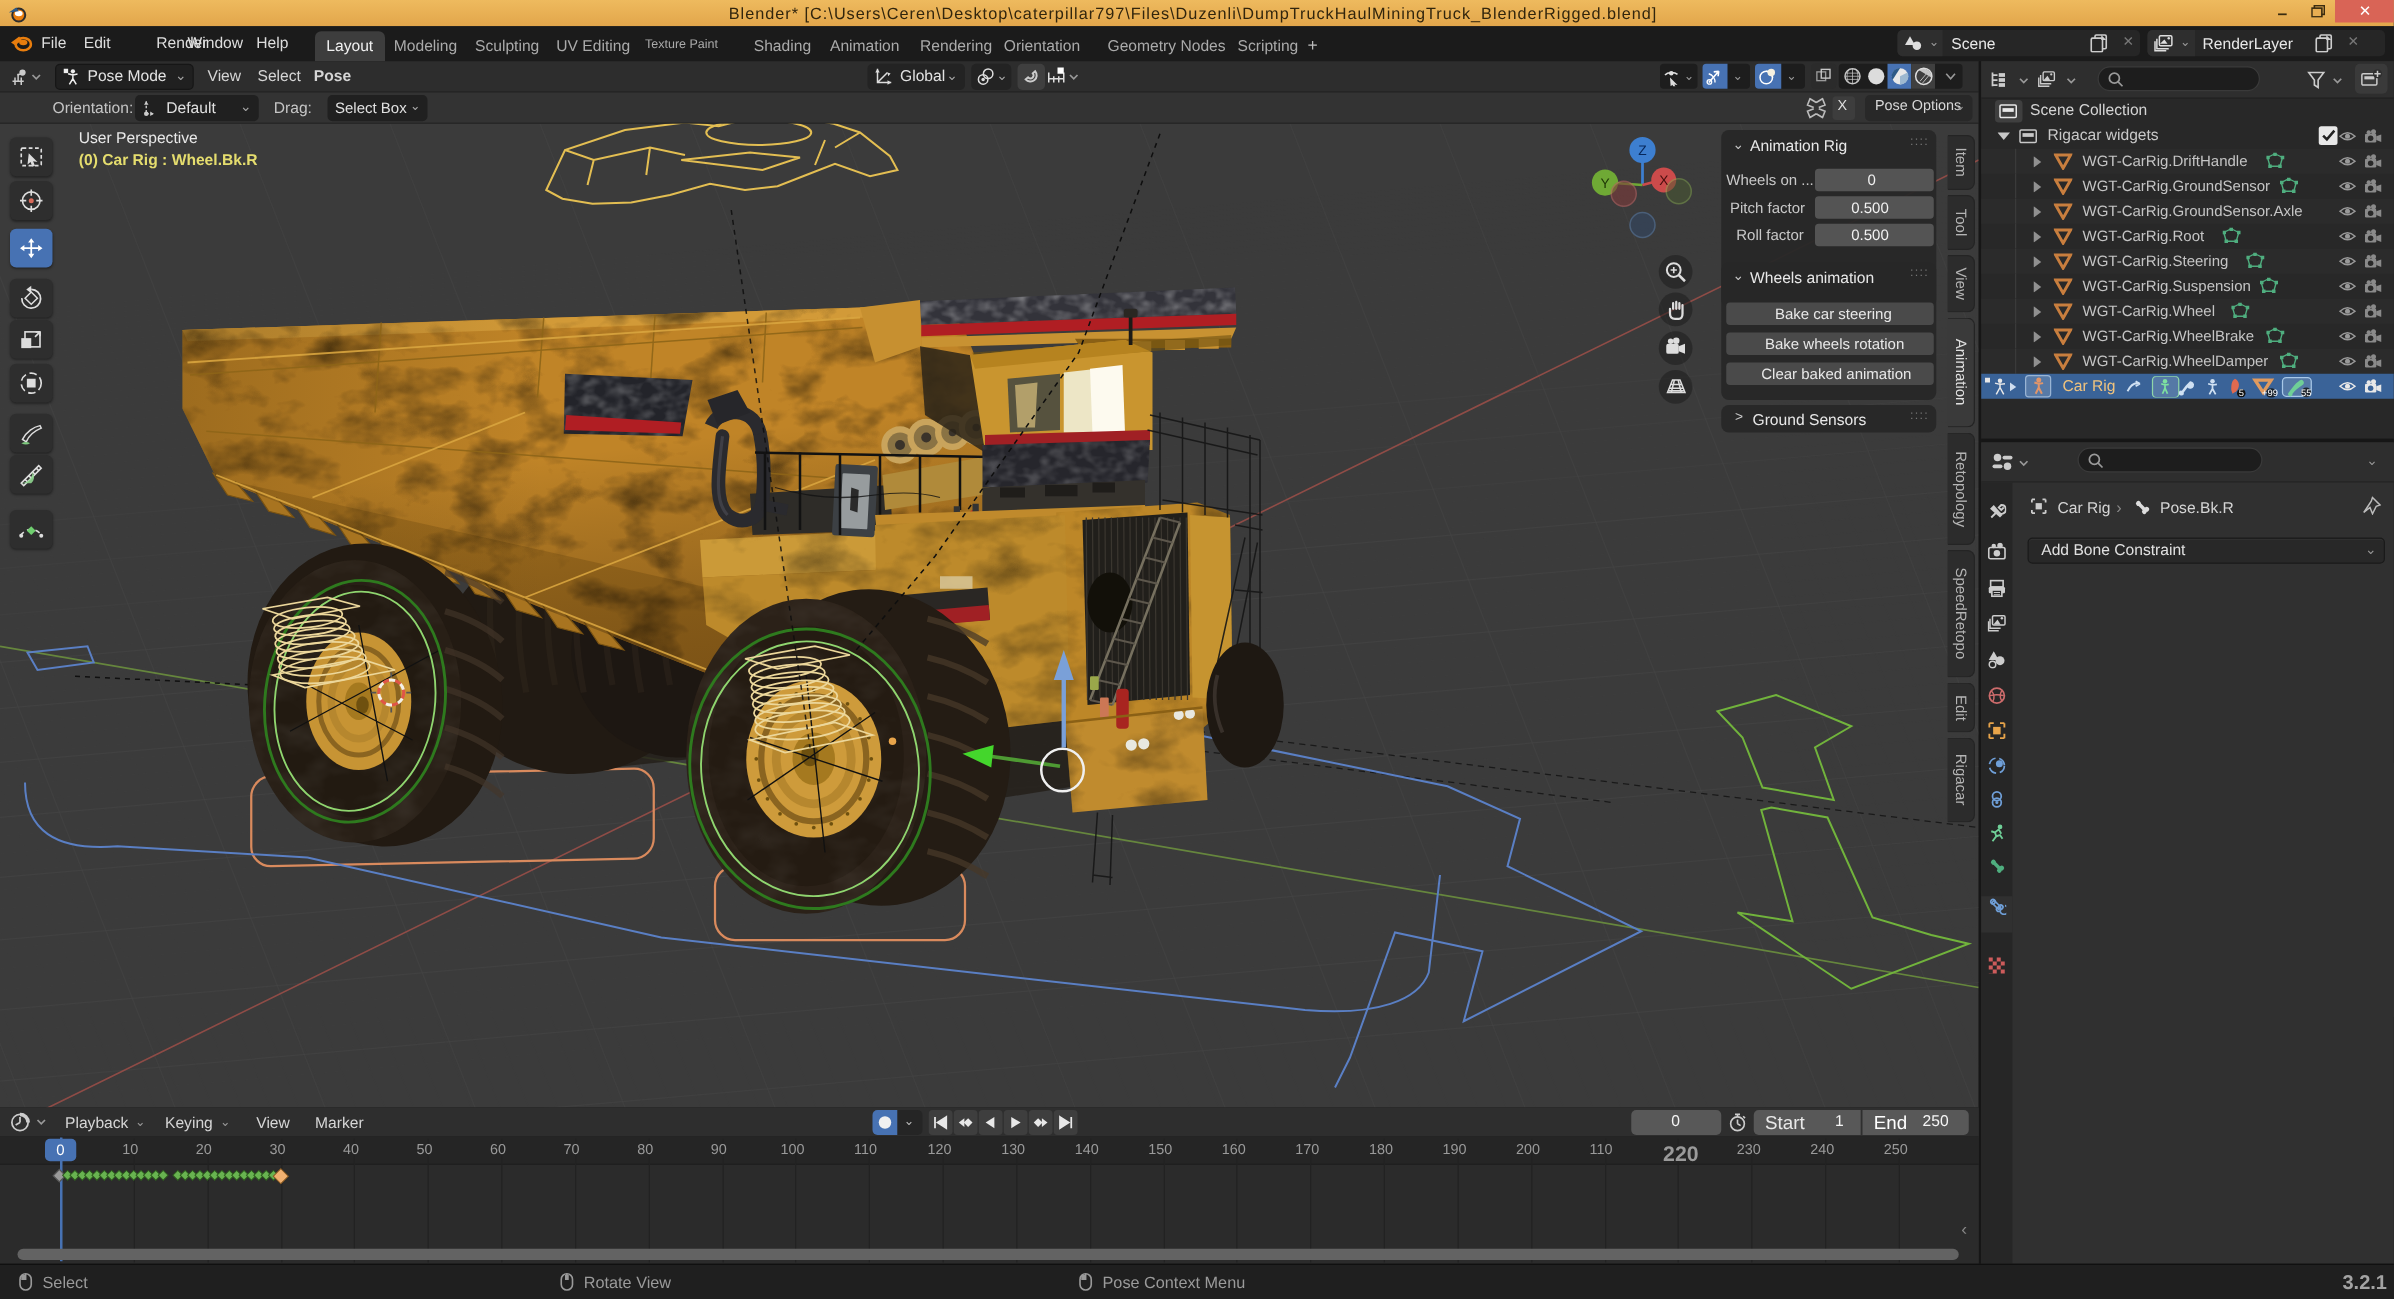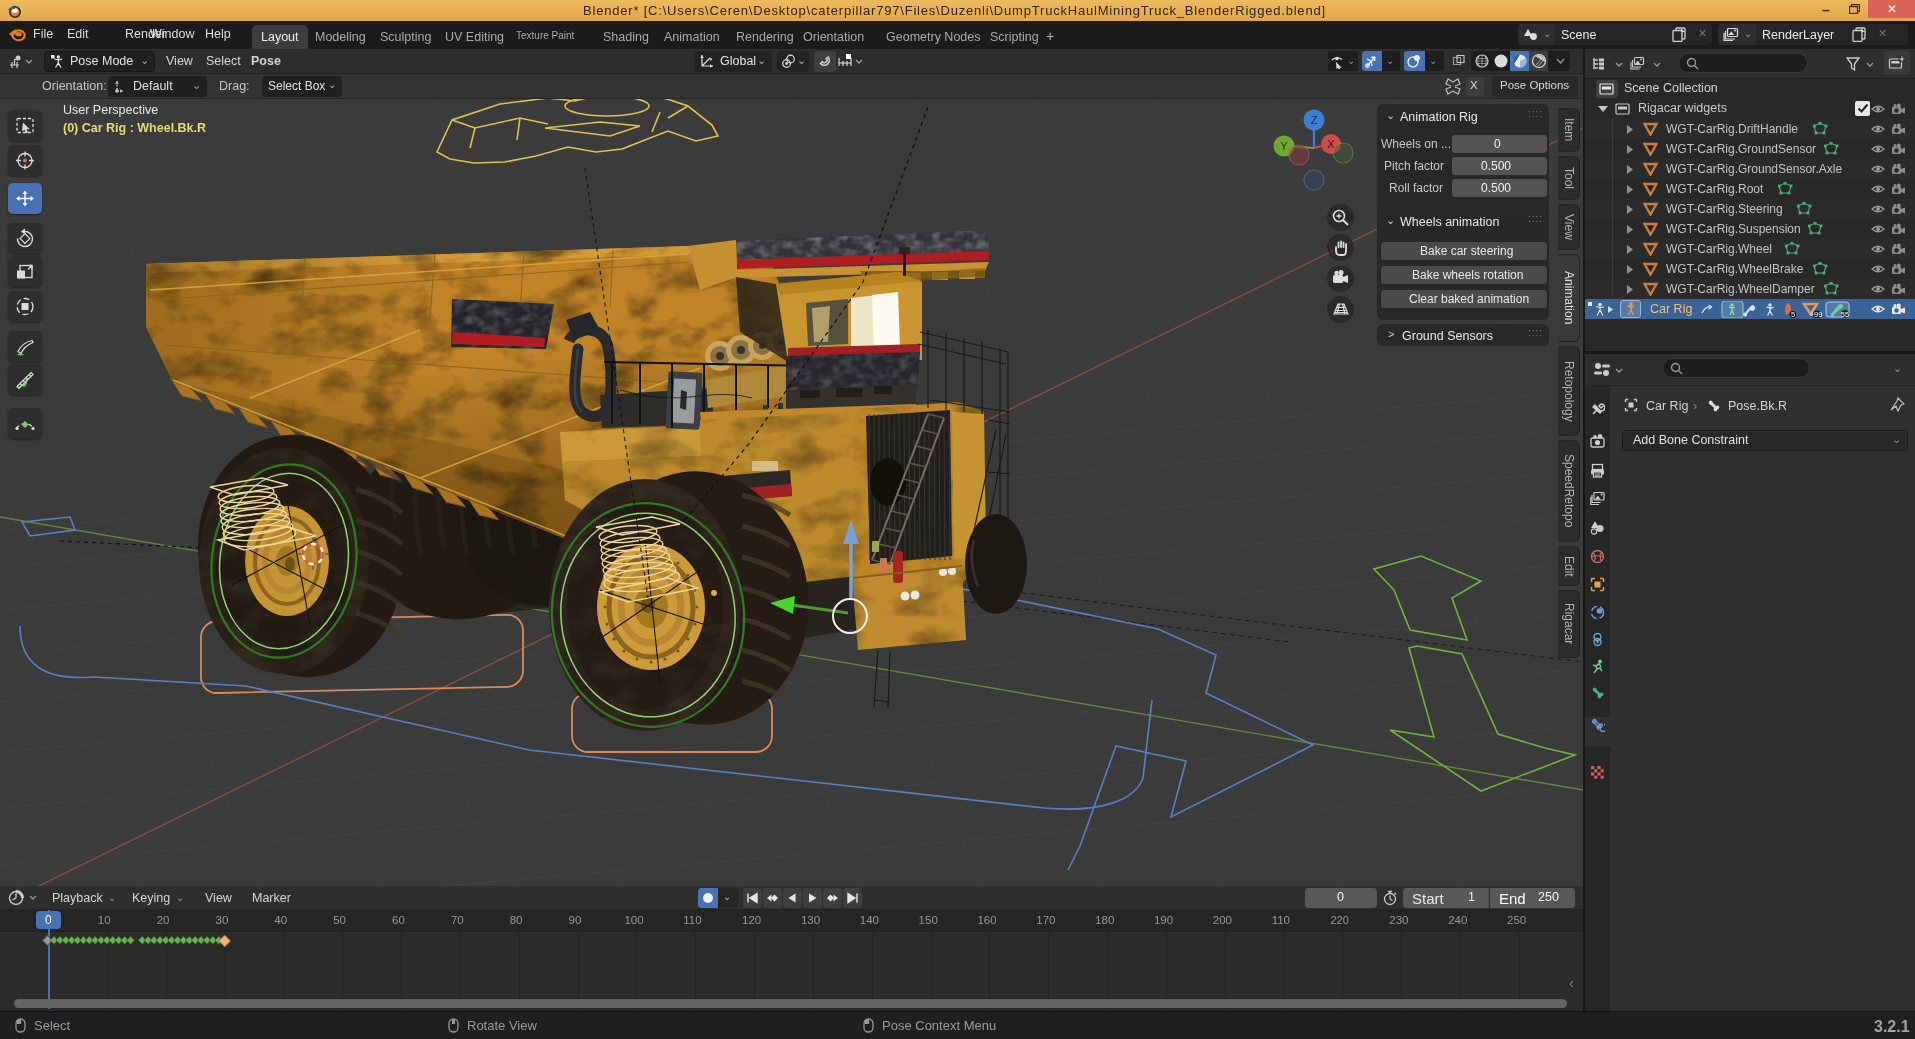--- a/index.html
+++ b/index.html
@@ -1406,21 +1406,21 @@
     <div class="abs txt" style="left:1036.2800000000002px;top:914px;color:#9a9a9a;font-size:11.5px;font-weight:400;">170</div>
     <div class="abs" style="left:1107px;top:911px;width:1px;height:99px;background:#222;"></div>
     <div class="abs txt" style="left:1095.1200000000001px;top:914px;color:#9a9a9a;font-size:11.5px;font-weight:400;">180</div>
     <div class="abs" style="left:1166px;top:911px;width:1px;height:99px;background:#222;"></div>
     <div class="abs txt" style="left:1153.96px;top:914px;color:#9a9a9a;font-size:11.5px;font-weight:400;">190</div>
     <div class="abs" style="left:1225px;top:911px;width:1px;height:99px;background:#222;"></div>
     <div class="abs txt" style="left:1212.8000000000002px;top:914px;color:#9a9a9a;font-size:11.5px;font-weight:400;">200</div>
     <div class="abs" style="left:1284px;top:911px;width:1px;height:99px;background:#222;"></div>
     <div class="abs txt" style="left:1271.64px;top:914px;color:#9a9a9a;font-size:11.5px;font-weight:400;">110</div>
     <div class="abs" style="left:1342px;top:911px;width:1px;height:99px;background:#222;"></div>
-    <div class="abs txt" style="left:1330.48px;top:914px;color:#9a9a9a;font-size:11px;font-weight:400;">220</div>
+    <div class="abs txt" style="left:1330.48px;top:914px;color:#9a9a9a;font-size:17px;font-weight:700;">220</div>
     <div class="abs" style="left:1401px;top:911px;width:1px;height:99px;background:#222;"></div>
     <div class="abs txt" style="left:1389.3200000000002px;top:914px;color:#9a9a9a;font-size:11.5px;font-weight:400;">230</div>
     <div class="abs" style="left:1460px;top:911px;width:1px;height:99px;background:#222;"></div>
     <div class="abs txt" style="left:1448.16px;top:914px;color:#9a9a9a;font-size:11.5px;font-weight:400;">240</div>
     <div class="abs" style="left:1519px;top:911px;width:1px;height:99px;background:#222;"></div>
     <div class="abs txt" style="left:1507.0px;top:914px;color:#9a9a9a;font-size:11.5px;font-weight:400;">250</div>
     <div class="abs" style="left:48px;top:910px;width:2px;height:99px;background:#4772b3;"></div>
     <div class="abs" style="left:36px;top:911px;width:25px;height:18px;background:#4772b3;border-radius:4px;"></div>
     <div class="abs txt" style="left:45px;top:913px;color:#fff;font-size:12px;font-weight:400;">0</div>
     <svg class="abs" style="left:0px;top:932px" width="1583" height="20" viewBox="0 0 1583 20">

